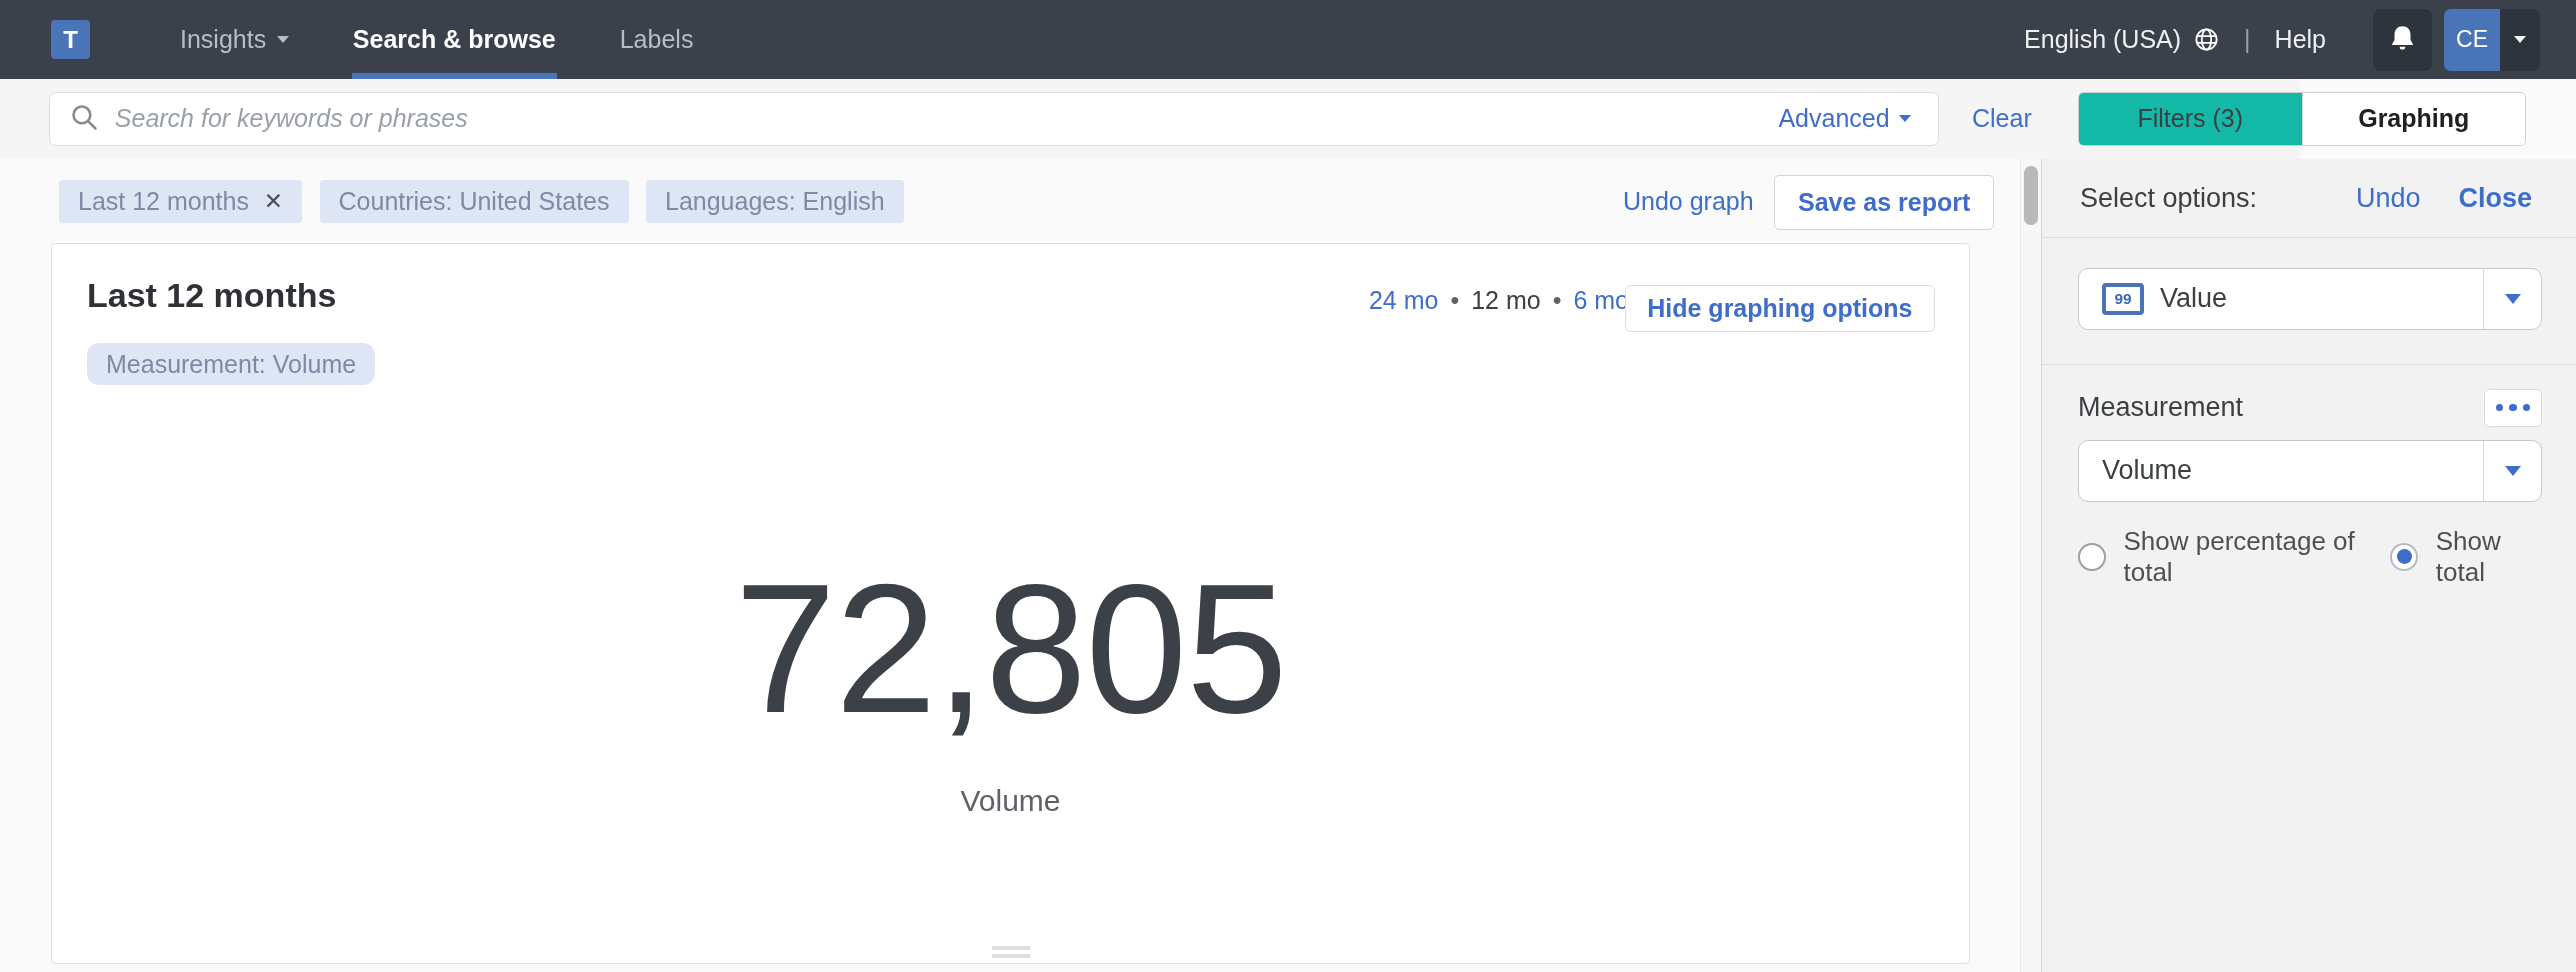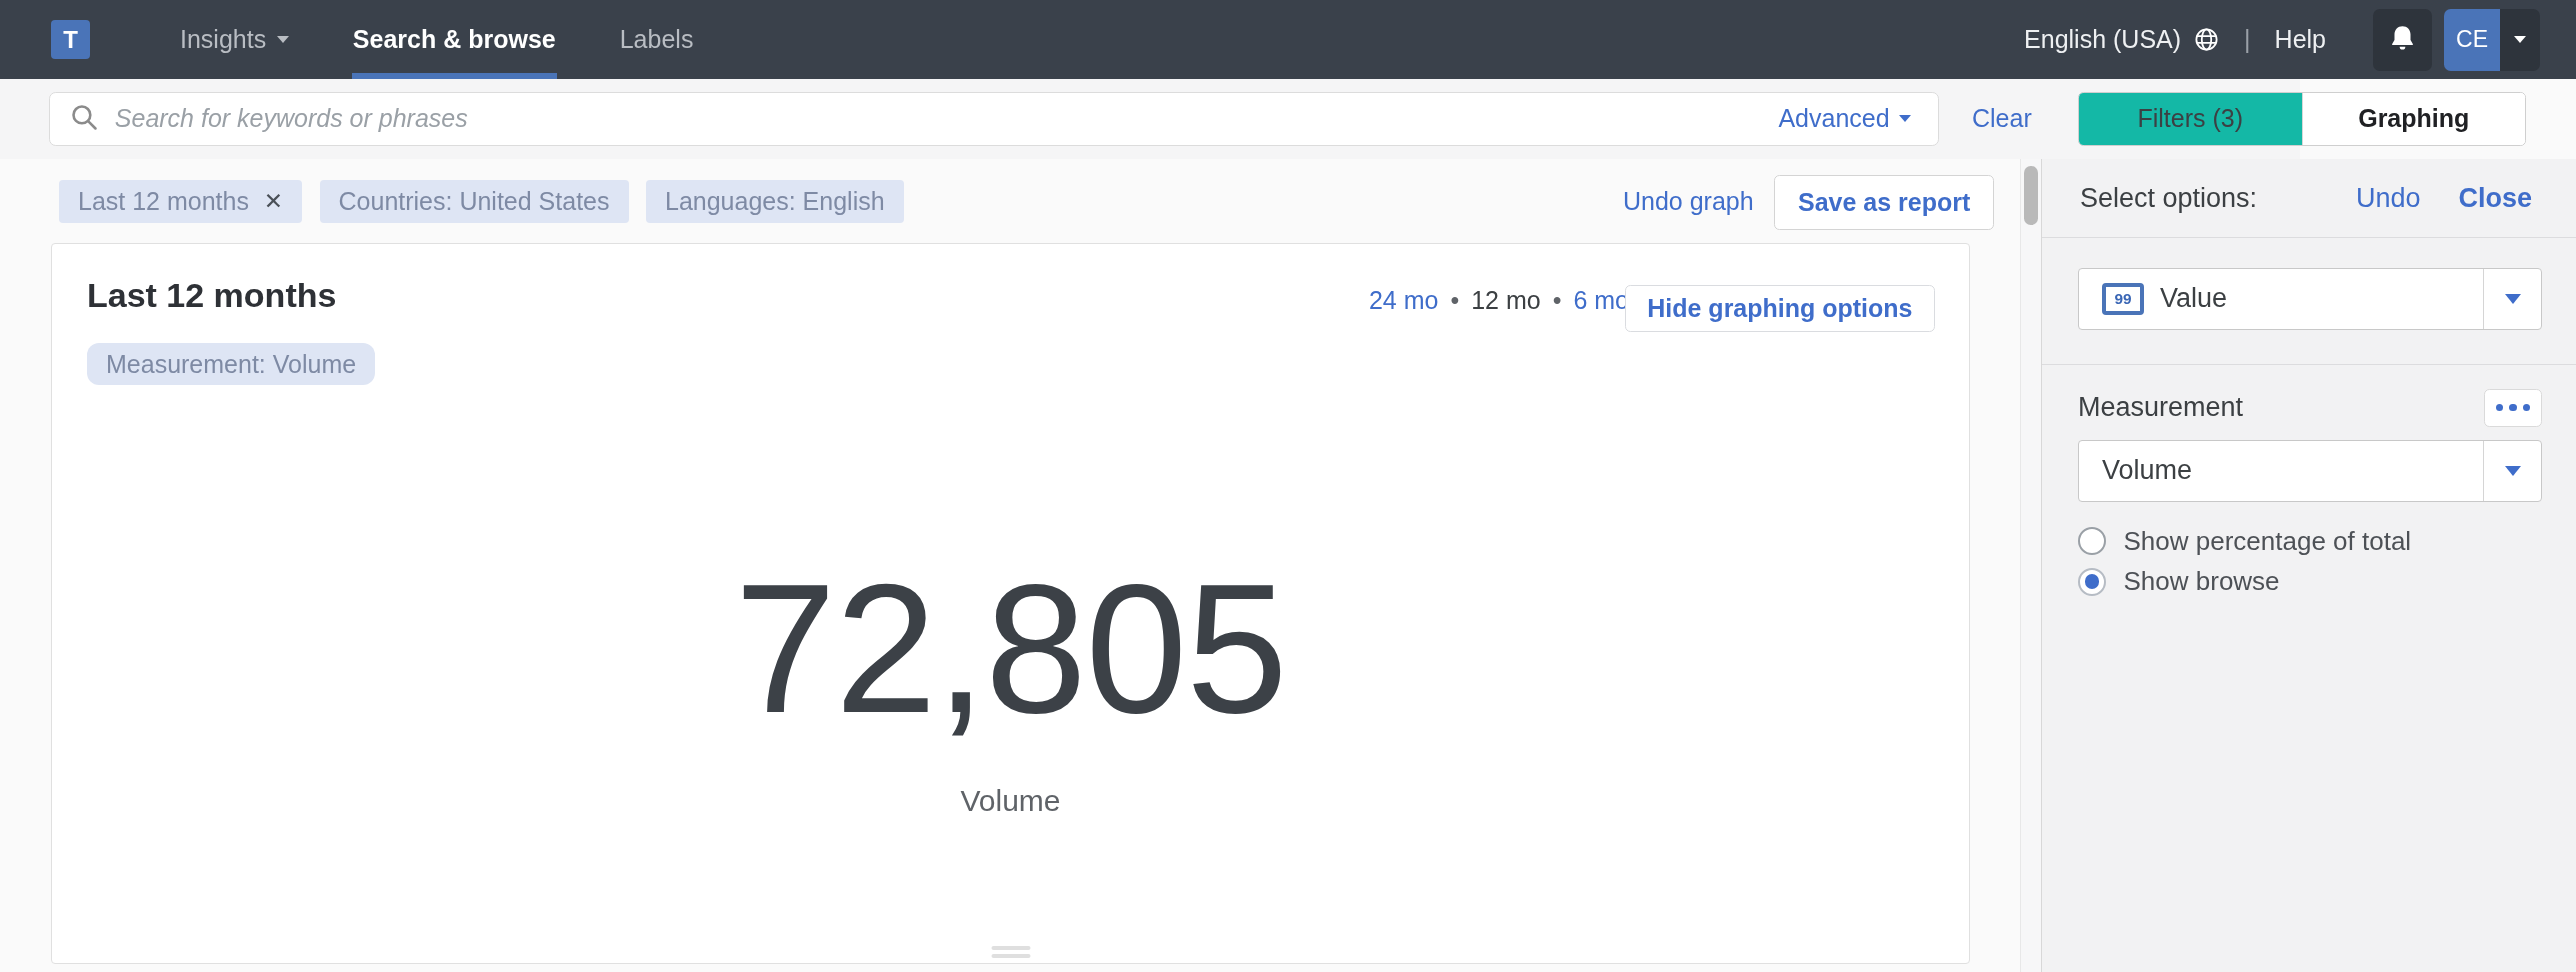--- a/index.html
+++ b/index.html
@@ -130,41 +130,41 @@
   }
   .sp-header {
     height: 79px; display: flex; align-items: center; padding: 0 44px 0 38px;
     border-bottom: 1.3px solid #dcdcde; font-size: 27px; color: #3c4043;
   }
   .sp-undo { margin-left: auto; color: #3f6dca; cursor: pointer; }
   .sp-close { margin-left: 38px; color: #3f6dca; font-weight: bold; cursor: pointer; }
 
   .sp-value-section { padding: 29.5px 34px 34px 36px; border-bottom: 1.3px solid #dcdcde; }
   .select {
-    height: 62px; background: #fff; border: 1.3px solid #c8c8c8; border-radius: 4px;
+    height: 62px; background: #fff; border: 1.3px solid #c8c8c8; border-radius: 10px;
     display: flex; align-items: center; cursor: pointer;
   }
   .select-body { flex: 1; display: flex; align-items: center; padding: 0 20px 0 23px; gap: 16px; font-size: 27px; color: #3c4043; }
   .select-caret-zone { width: 58px; align-self: stretch; border-left: 1.3px solid #d5d5d5; display: flex; align-items: center; justify-content: center; color: #3f6dca; }
   .badge-99 {
     width: 42px; height: 32px; border: 4px solid #4a74b8; border-radius: 4px; background: #fff;
     display: flex; align-items: center; justify-content: center;
     font-size: 15.4px; font-weight: bold; color: #3a66b5; flex: 0 0 auto;
   }
 
   .sp-measure-section { padding: 24px 34px 0 36px; }
   .sp-measure-head { display: flex; align-items: center; margin-bottom: 13.4px; height: 38px; }
   .sp-measure-label { font-size: 27px; color: #3c4043; font-weight: 500; }
   .more-btn {
     margin-left: auto; width: 58px; height: 38px; background: #fff; border: 1.3px solid #dadada;
     border-radius: 5.4px; display: flex; align-items: center; justify-content: center; gap: 6px; cursor: pointer;
   }
   .more-btn i { width: 7.4px; height: 7.4px; border-radius: 50%; background: #3f6dca; }
 
-  .radio-group { margin-top: 24px; display: flex; flex-direction: column; gap: 9.4px; }
+  .radio-group { margin-top: 24px; display: flex; flex-direction: row; gap: 9.4px; }
   .radio-row { display: flex; align-items: center; gap: 17.5px; cursor: pointer; }
   .radio-circle { width: 28px; height: 28px; border-radius: 50%; background: #fff; border: 2px solid #9aa0a6; flex: 0 0 auto; display: flex; align-items: center; justify-content: center; }
   .radio-circle.selected { border-color: #b6bcc4; }
   .radio-circle.selected::after { content: ""; width: 14.8px; height: 14.8px; border-radius: 50%; background: #3f6dca; }
   .radio-label { font-size: 26px; color: #4d5156; }
 </style>
 </head>
 <body>
 
 <div class="app">
@@ -316,21 +316,21 @@
           </div>
         </div>
 
         <div class="radio-group">
           <div class="radio-row">
             <span class="radio-circle"></span>
             <span class="radio-label">Show percentage of total</span>
           </div>
           <div class="radio-row">
             <span class="radio-circle selected"></span>
-            <span class="radio-label">Show browse</span>
+            <span class="radio-label">Show total</span>
           </div>
         </div>
       </div>
     </aside>
 
   </div>
 </div>
 
 
 </body></html>

